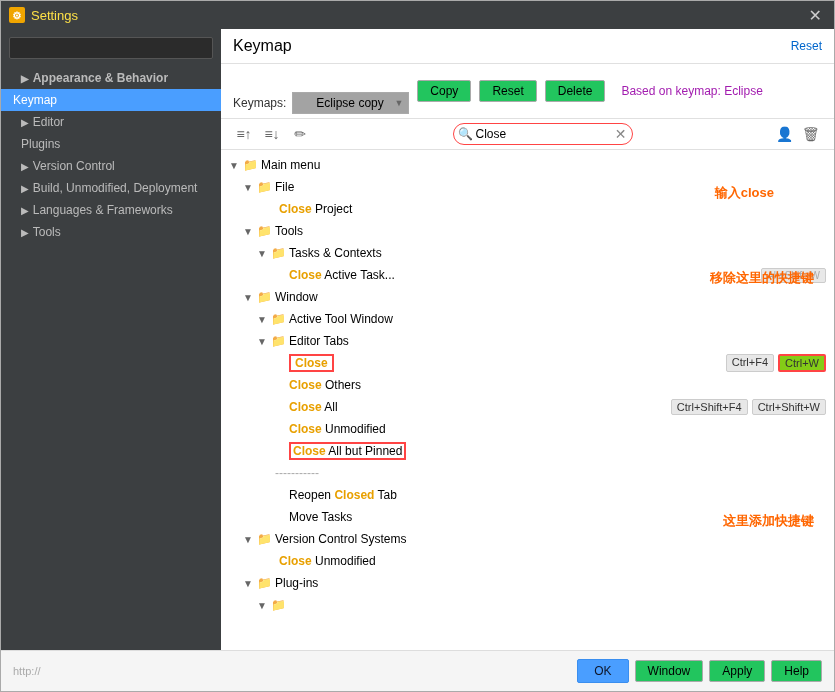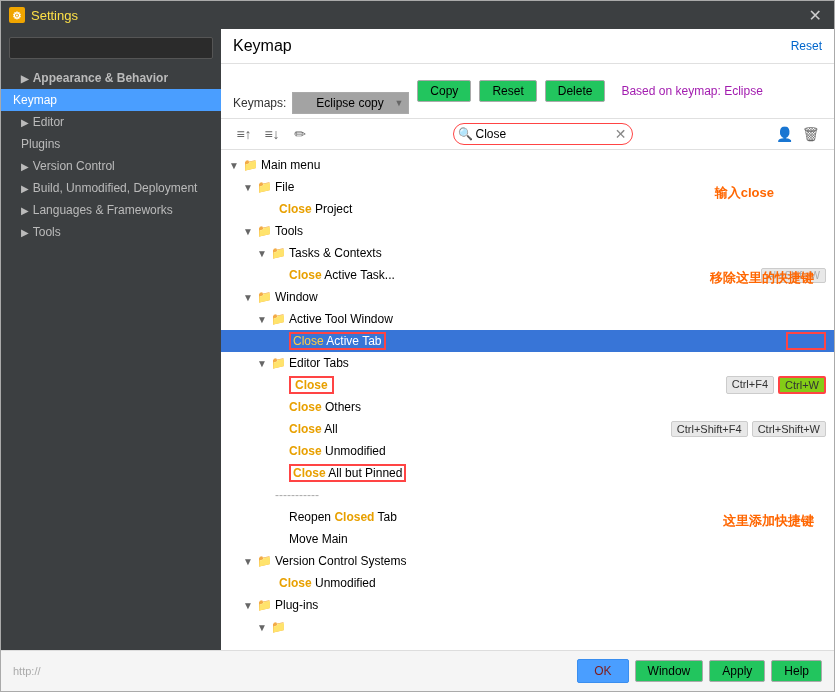--- a/index.html
+++ b/index.html
@@ -60,21 +60,21 @@
     .folder-icon { color: #d4a017; }
     .tree-label { flex: 1; }
     .tree-shortcut { margin-left: auto; display: flex; gap: 4px; }
     .shortcut-badge { background: #e8e8e8; border: 1px solid #ccc; padding: 1px 5px; border-radius: 2px; font-size: 11px; color: #333; }
     .shortcut-badge.highlight { background: #84cc16; border-color: #4a7eff; }
     
     .close-highlight { color: #e8a000; font-weight: bold; }
     
     
     .bottom-bar { padding: 8px 12px; display: flex; align-items: center; justify-content: flex-end; gap: 6px; border-top: 1px solid #ddd; background: #f5f5f5; }
-    .btn-primary { background: #4a9eff; color: #7f1d1d; border: 1px solid #3a8eef; padding: 4px 16px; cursor: pointer; border-radius: 2px; font-size: 12px; }
+    .btn-primary { background: #4a9eff; color: #0f172a; border: 1px solid #3a8eef; padding: 4px 16px; cursor: pointer; border-radius: 2px; font-size: 12px; }
     
     
     .right-panel { position: relative; }
   </style>
 </head>
 <body>
 
 <div class="window">
 
   <div class="title-bar">
@@ -208,27 +208,20 @@
           <span class="tree-icon folder-icon">📁</span>
           <span class="tree-label">Window</span>
         </div>
 
         <div class="tree-row" style="padding-left:36px;">
           <span class="tree-arrow">▼</span>
           <span class="tree-icon folder-icon">📁</span>
           <span class="tree-label">Active Tool Window</span>
         </div>
 
-        <div class="tree-row selected" style="padding-left:54px;">
-          <span class="tree-arrow" style="width:14px;display:inline-block;"></span>
-          <span class="tree-label">
-            <span style="border:2px solid #ff4444; padding:0 2px; color:#fff;"><span style="color:#ffcc44;">Close</span><span style="color:#fff;"> Active Tab</span></span>
-          </span>
-          <div class="tree-shortcut" style="border:2px solid #ff4444; min-width:40px; height:18px; margin-left:auto;"></div>
-        </div>
 
         <div class="tree-row" style="padding-left:36px;">
           <span class="tree-arrow">▼</span>
           <span class="tree-icon folder-icon">📁</span>
           <span class="tree-label">Editor Tabs</span>
         </div>
 
         <div class="tree-row" style="padding-left:54px;">
           <span class="tree-arrow" style="width:14px;display:inline-block;"></span>
           <span class="tree-label">
@@ -271,21 +264,21 @@
         </div>
 
         <div class="tree-row" style="padding-left:54px;">
           <span class="tree-arrow" style="width:14px;display:inline-block;"></span>
           <span class="tree-label">Reopen <span class="close-highlight">Closed</span> Tab</span>
         </div>
 
 
         <div class="tree-row" style="padding-left:54px;">
           <span class="tree-arrow" style="width:14px;display:inline-block;"></span>
-          <span class="tree-label">Move Main</span>
+          <span class="tree-label">Move Tasks</span>
         </div>
 
         <div class="tree-row" style="padding-left:22px;">
           <span class="tree-arrow">▼</span>
           <span class="tree-icon folder-icon">📁</span>
           <span class="tree-label">Version Control Systems</span>
         </div>
 
         <div class="tree-row" style="padding-left:44px;">
           <span class="tree-arrow" style="width:14px;display:inline-block;"></span>

